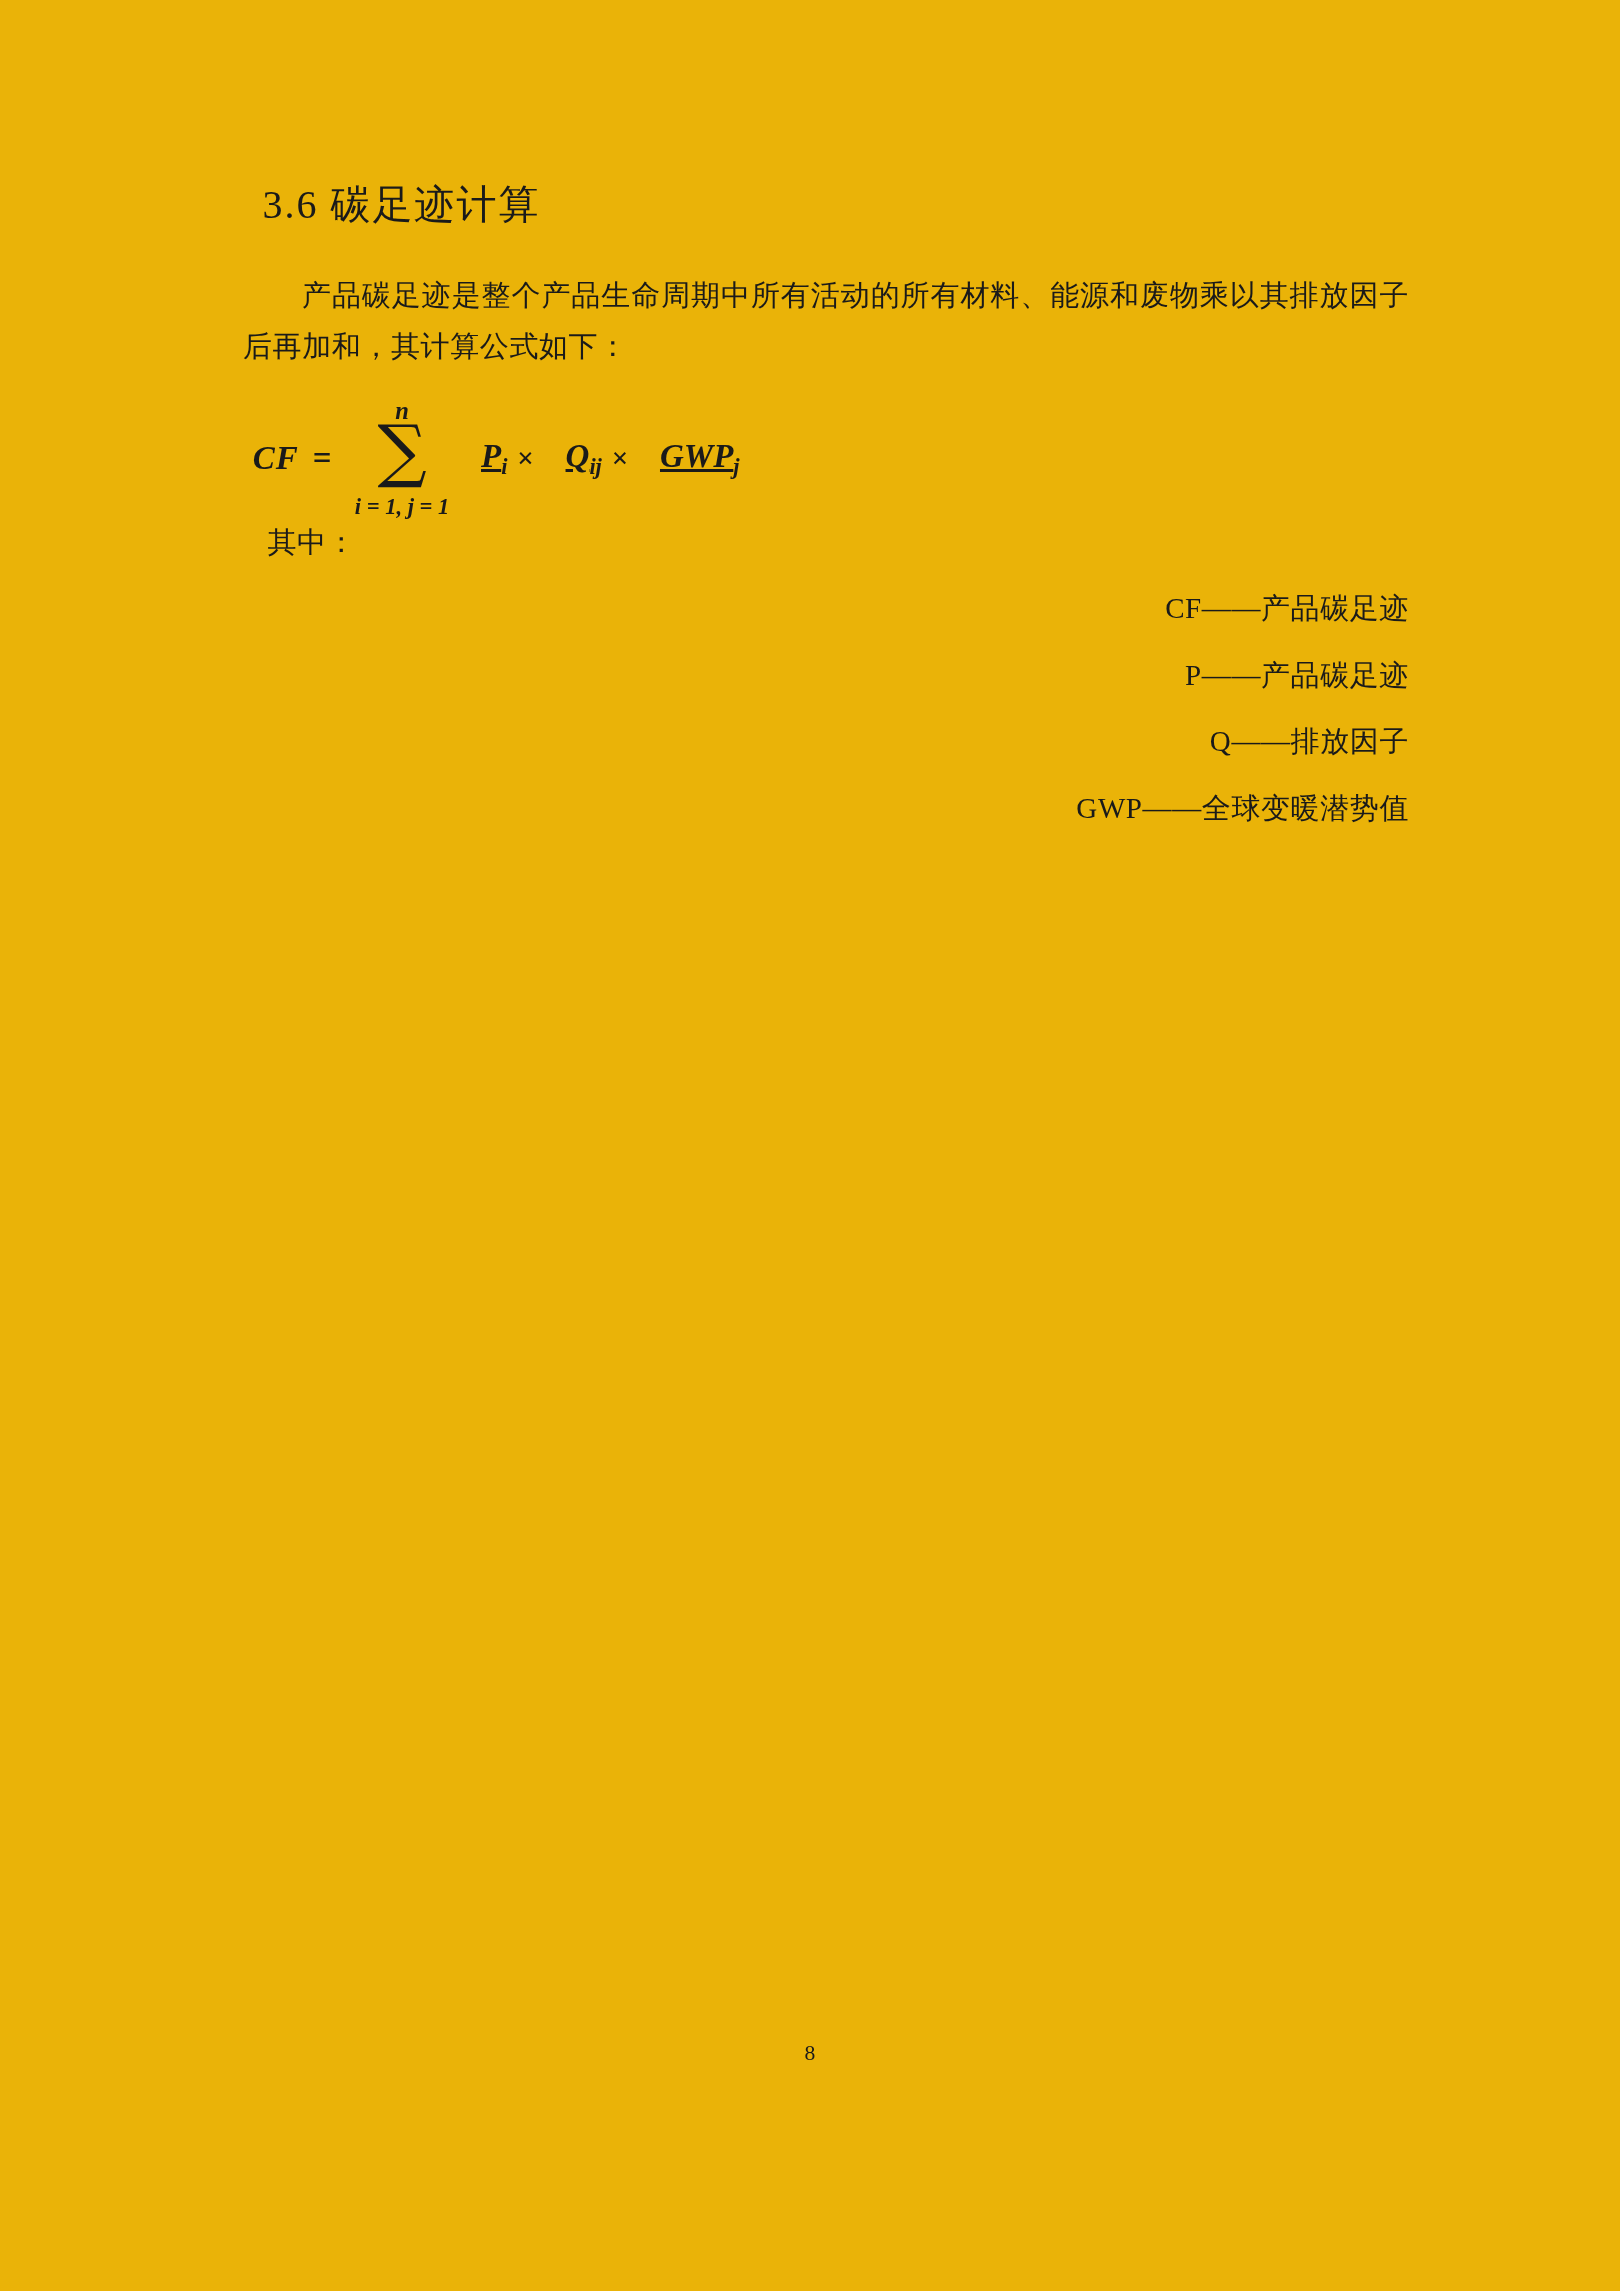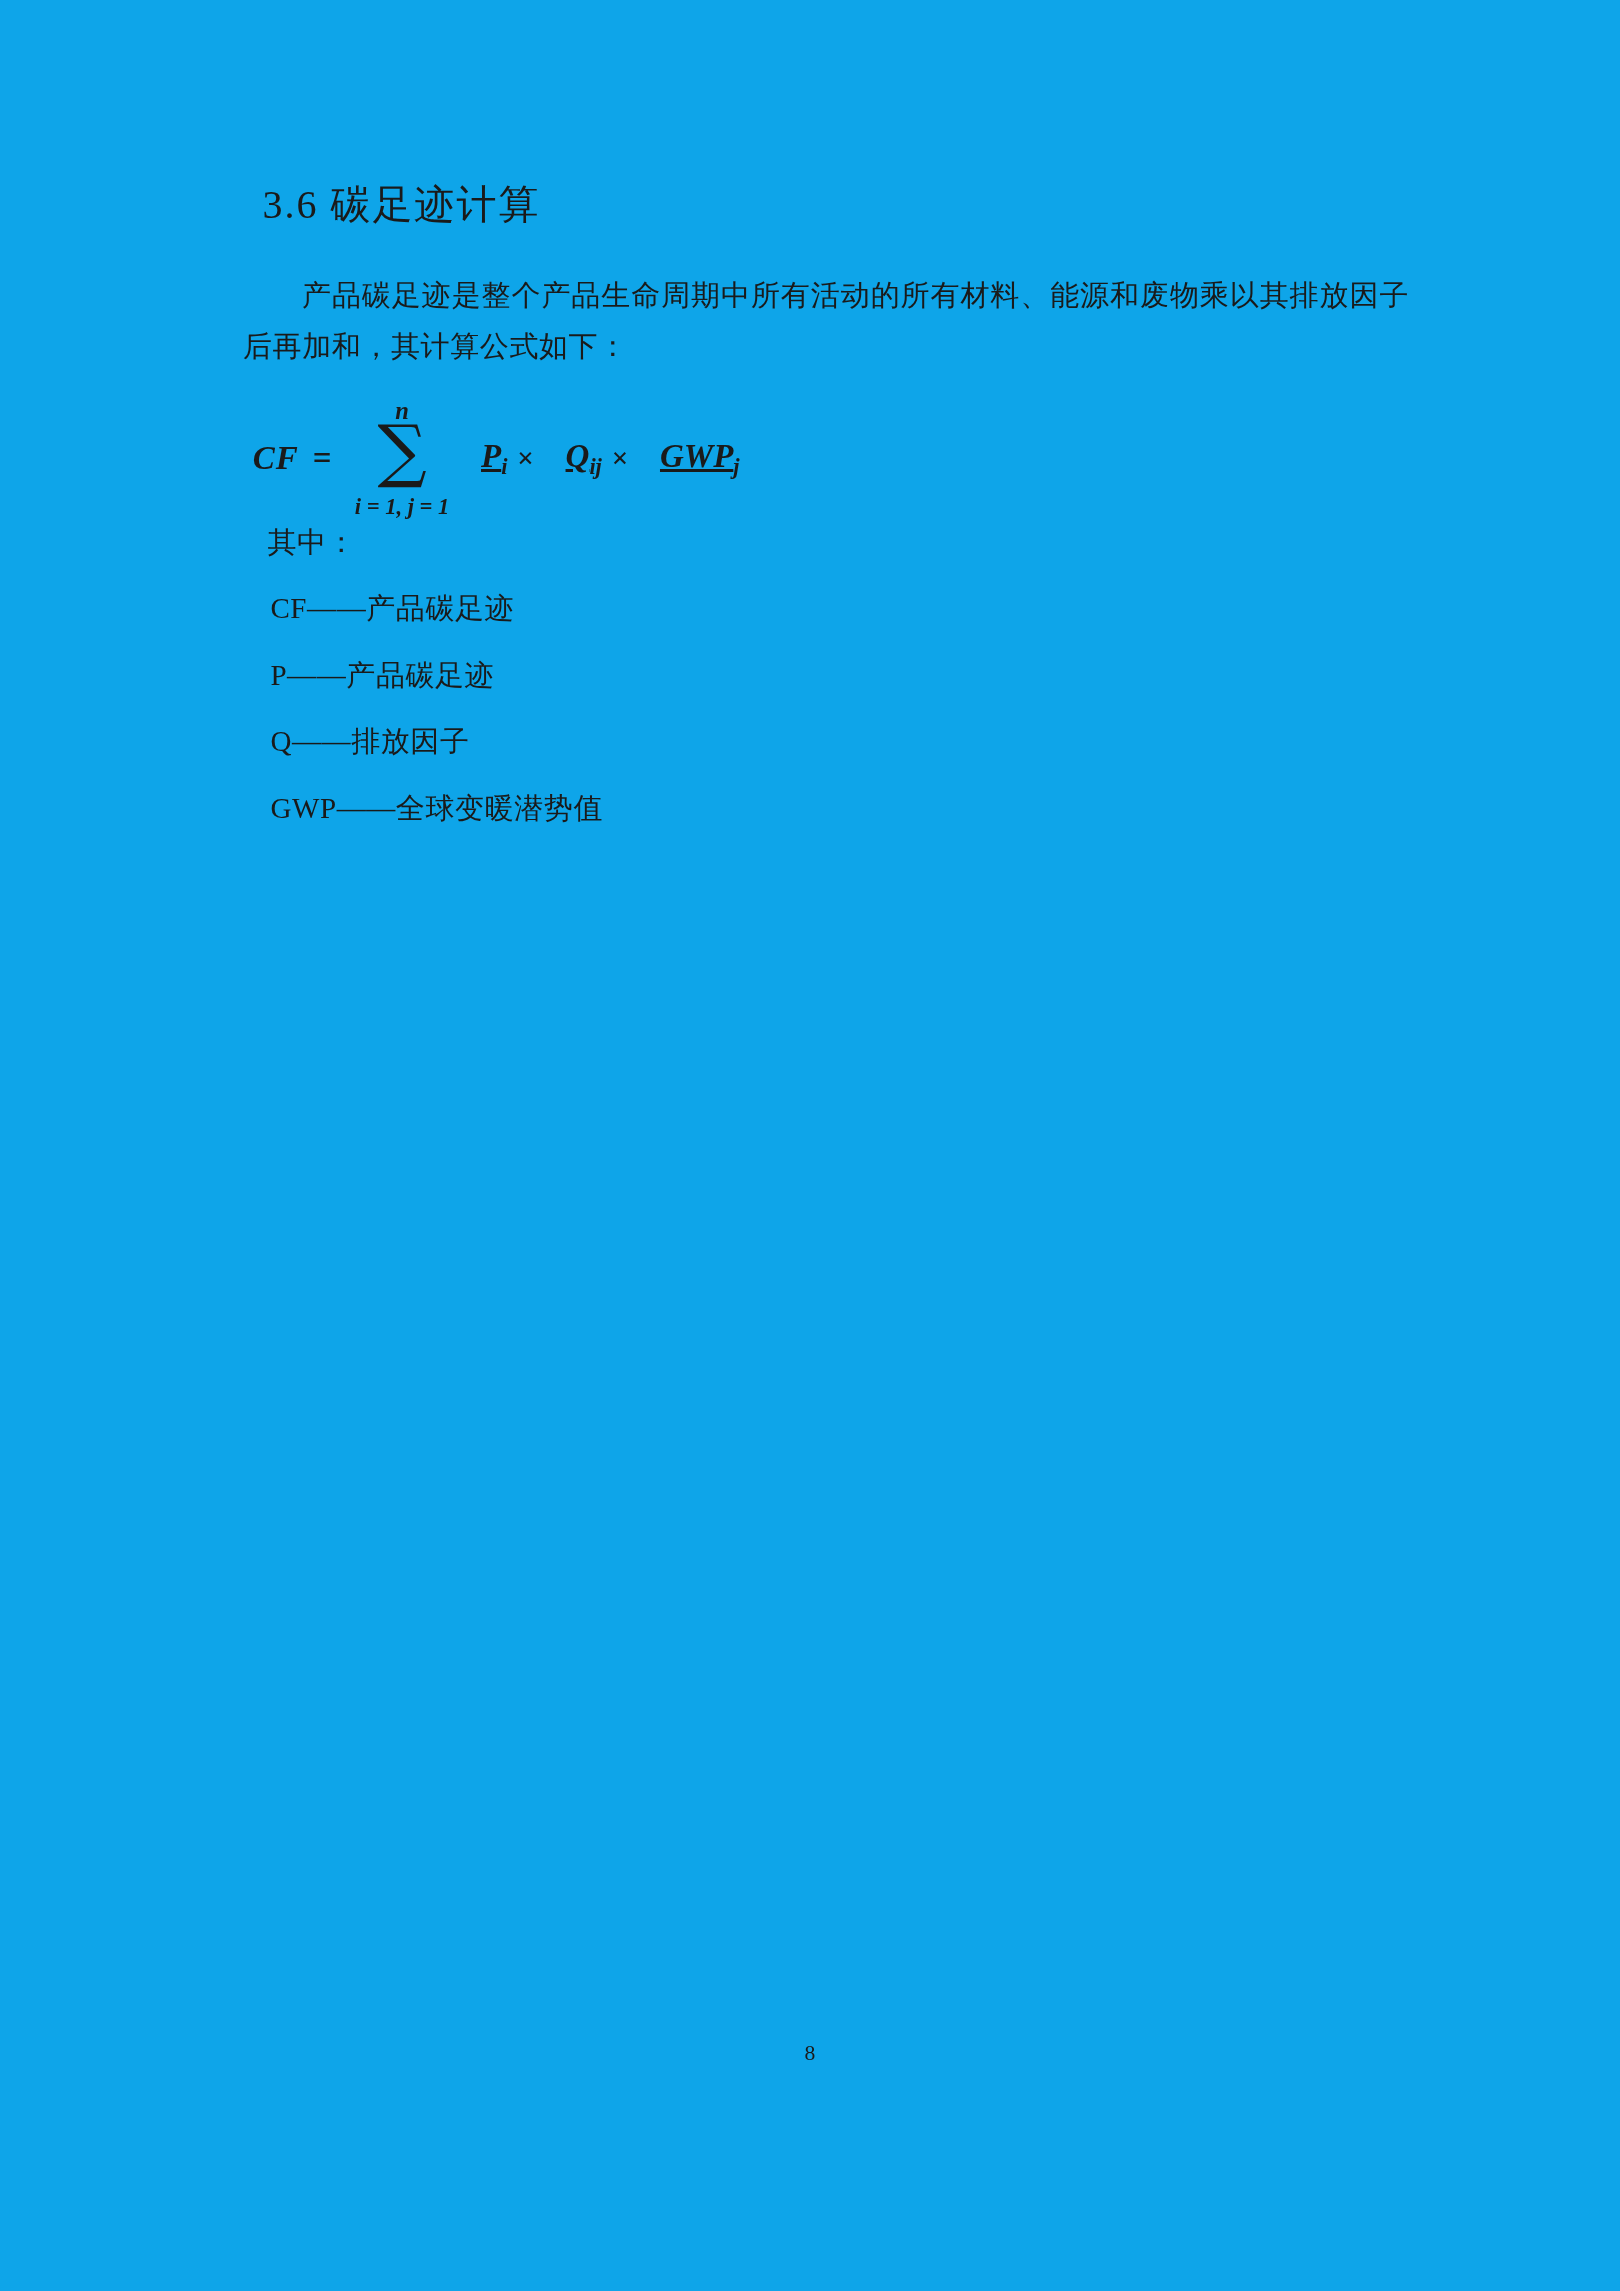--- a/index.html
+++ b/index.html
@@ -8,21 +8,21 @@
     background: #ffffff;
   }
   body {
     font-family: "Liberation Serif", serif;
     color: #1a1a1a;
   }
   .page {
     position: relative;
     width: 1620px;
     height: 2292px;
-    background: #0ea5e9;
+    background: #eab308;
     box-sizing: border-box;
     padding: 0;
     overflow: hidden;
   }
   .content {
     position: absolute;
     left: 243px;
     top: 0;
     width: 1166px;
   }
@@ -125,20 +125,21 @@
     list-style: none;
   }
   .def-item {
     font-family: "Liberation Serif", serif;
     font-size: 29px;
     color: #1a1a1a;
     padding-left: 27.4px;
     padding-top: 26.5px;
     letter-spacing: 0.6px;
     white-space: nowrap;
+    text-align: right;
   }
   .page-number {
     position: absolute;
     left: 0;
     right: 0;
     top: 2041px;
     text-align: center;
     font-family: "Liberation Serif", serif;
     font-size: 21.6px;
     color: #1a1a1a;

